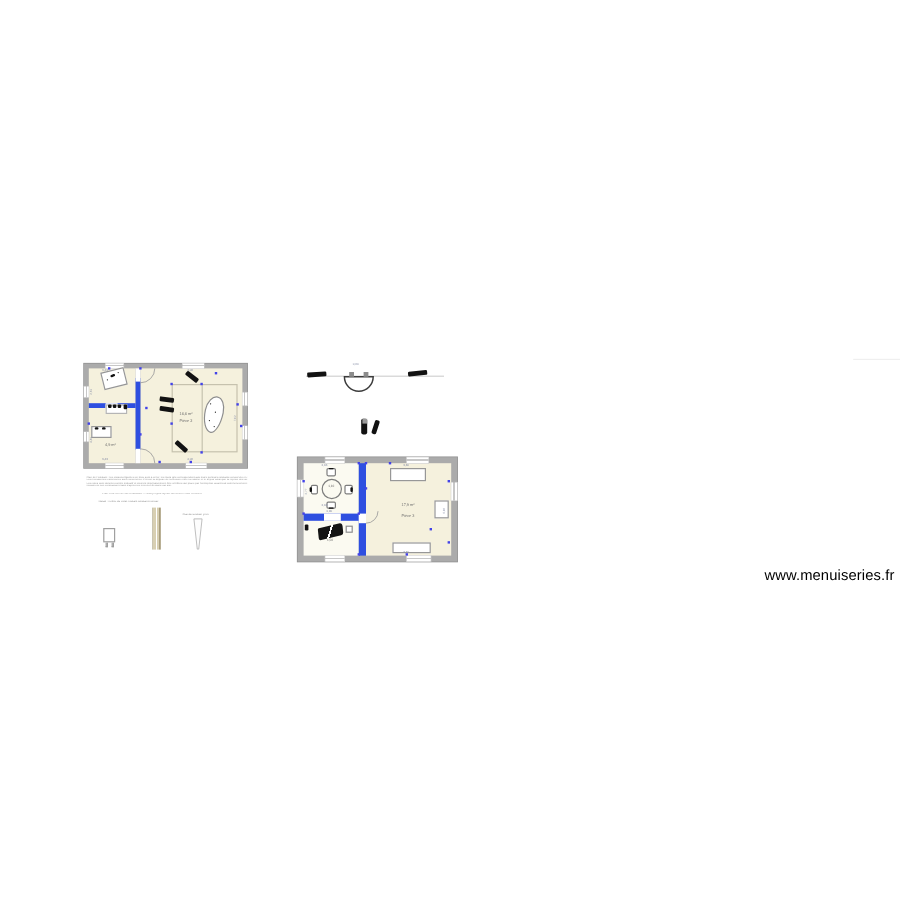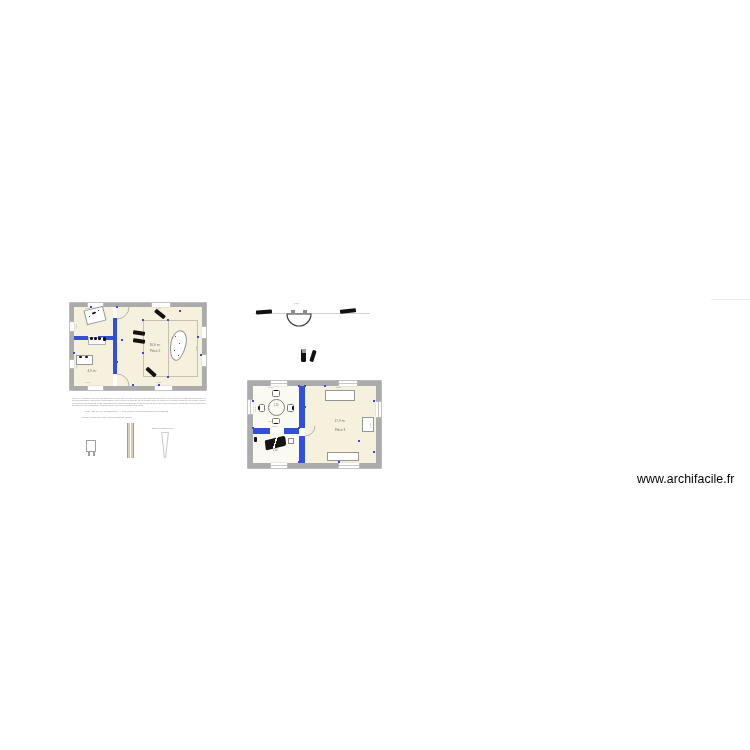--- a/index.html
+++ b/index.html
@@ -219,15 +219,15 @@
         <div class="dot" style="left:125px;top:19px;"></div>
       <div class="dot" style="left:90px;top:80px;"></div>
         <div class="dot" style="left:50px;top:80px;"></div>
       <div class="dot" style="left:110px;top:59px;"></div>
         <div class="dot" style="left:56px;top:4px;"></div>
       <div class="dot" style="left:4px;top:19px;"></div>
         <div class="dot" style="left:125px;top:70px;"></div>
     </div>
   </div>
 
-  <div class="watermark">www.archifacile.fr</div>
+  <div class="watermark">www.menuiseries.fr</div>
 
 </div>
 
 </body></html>

